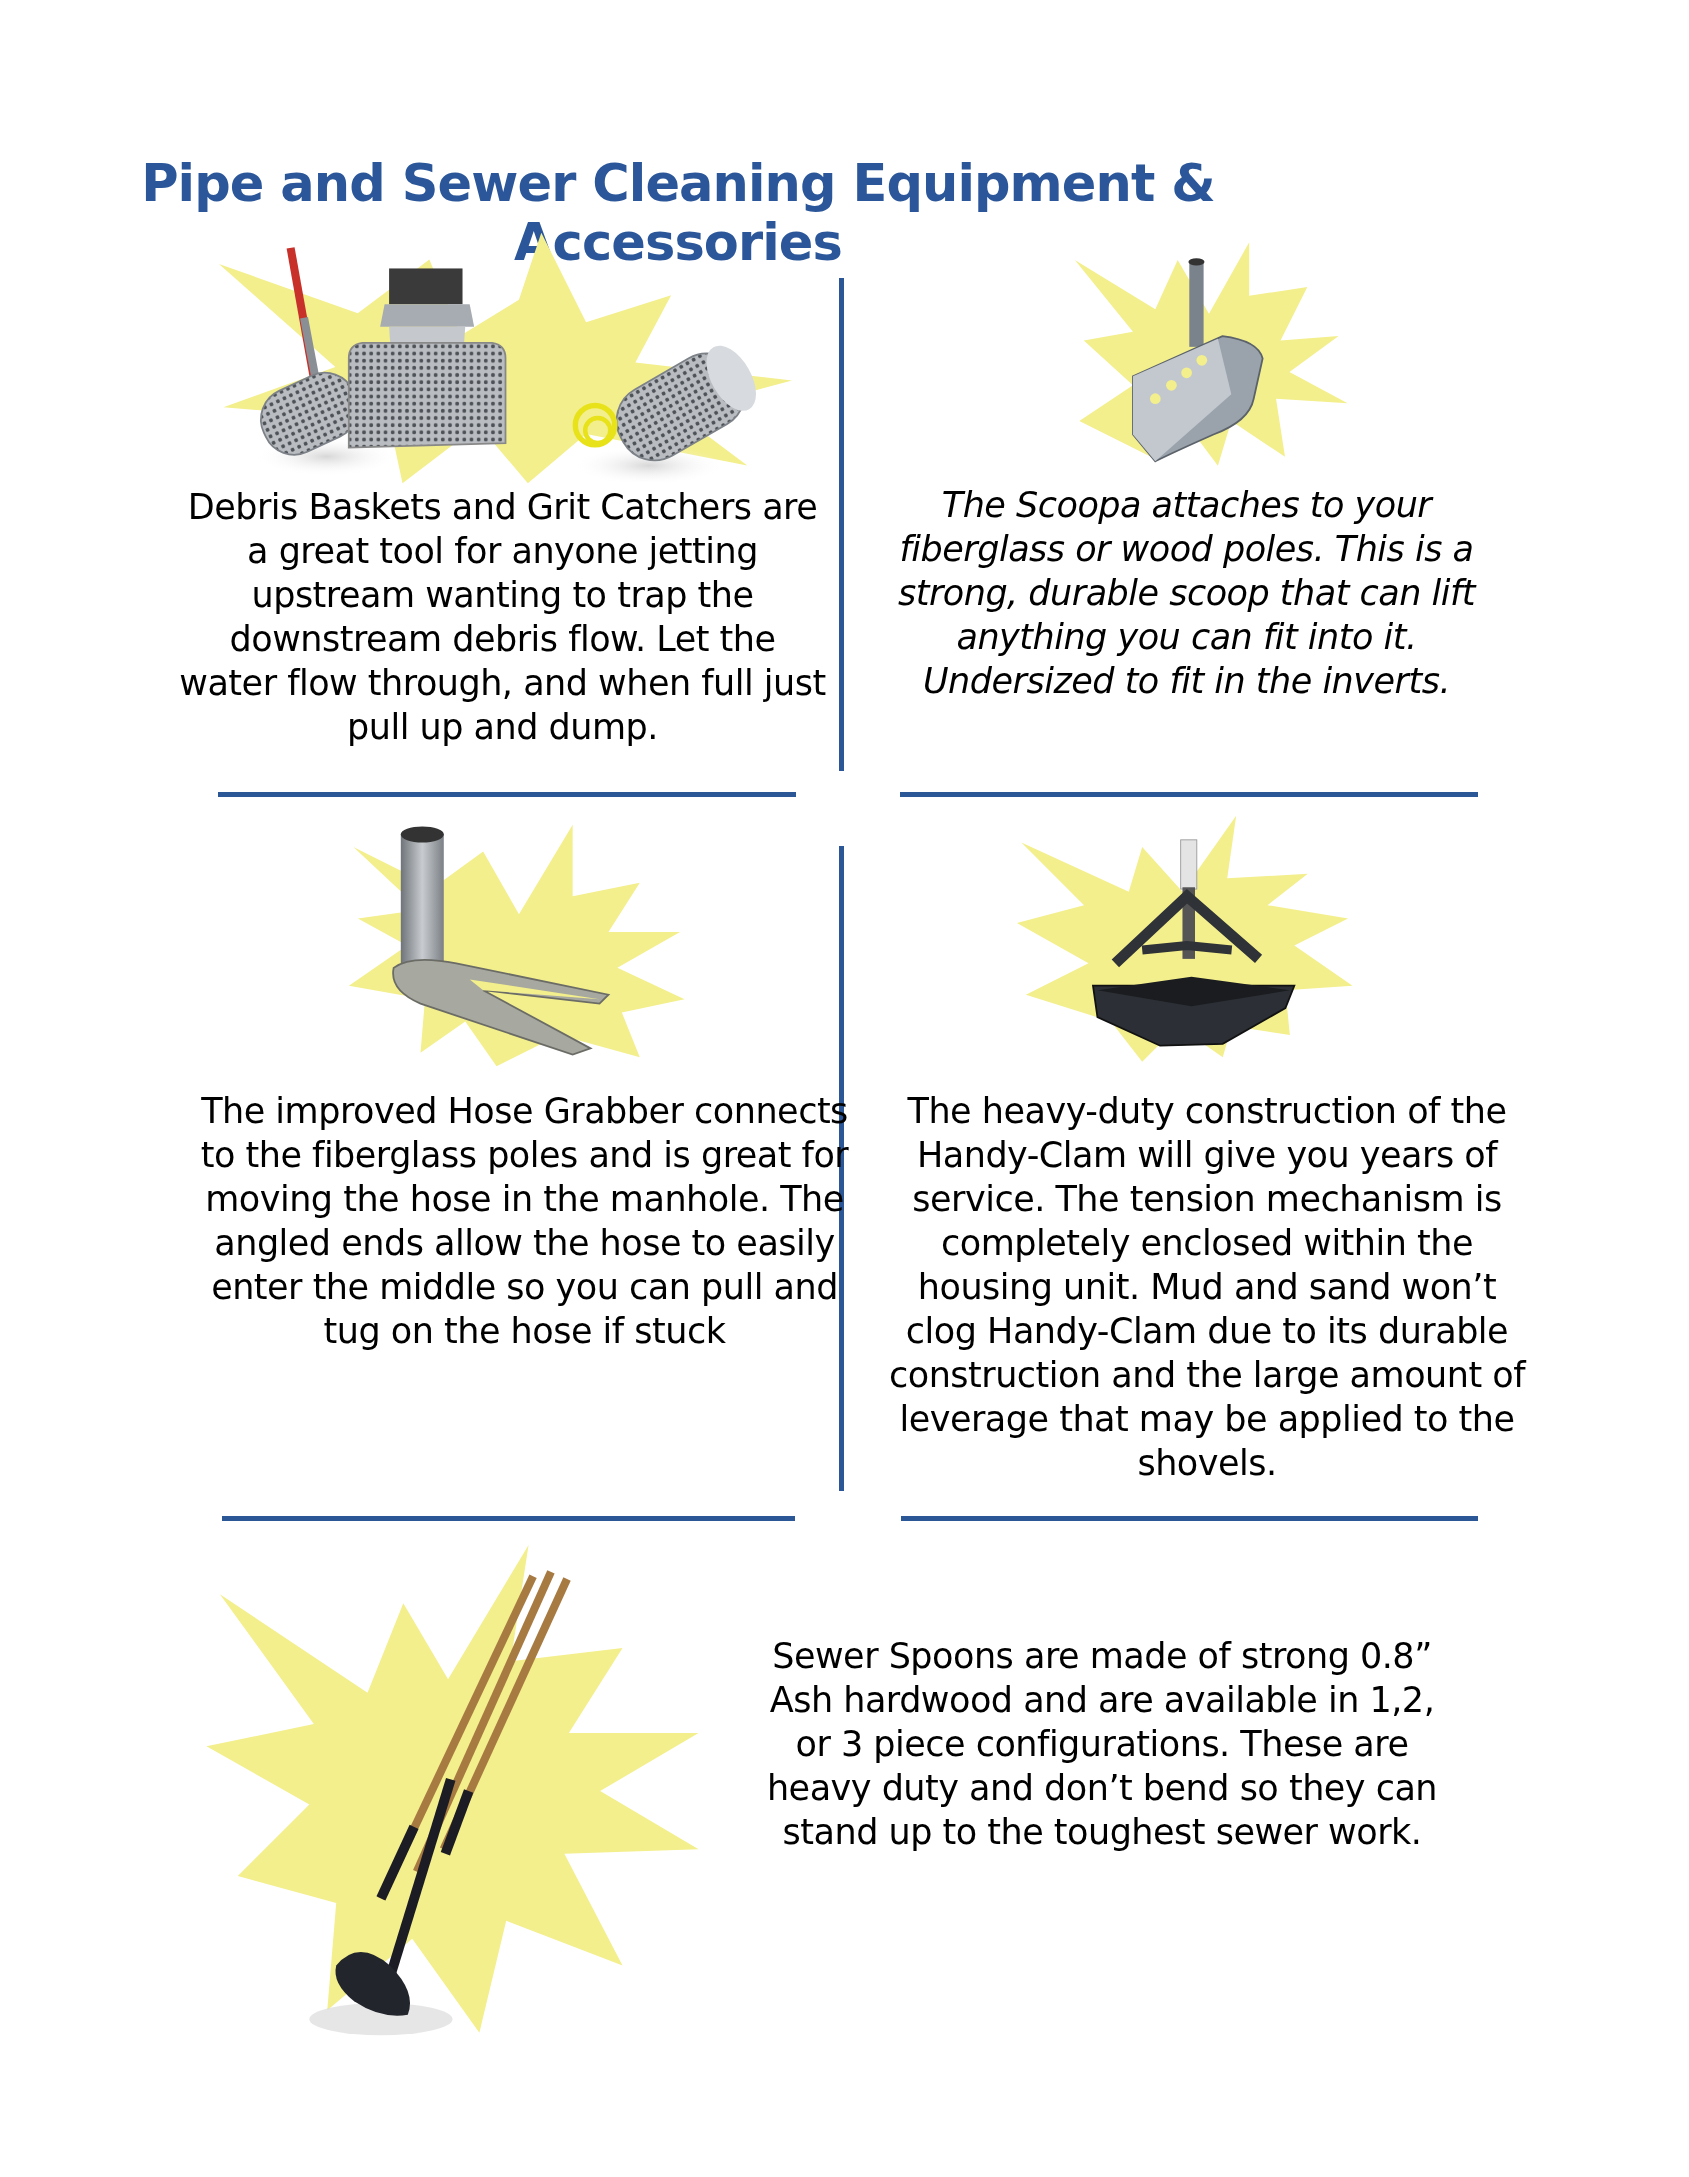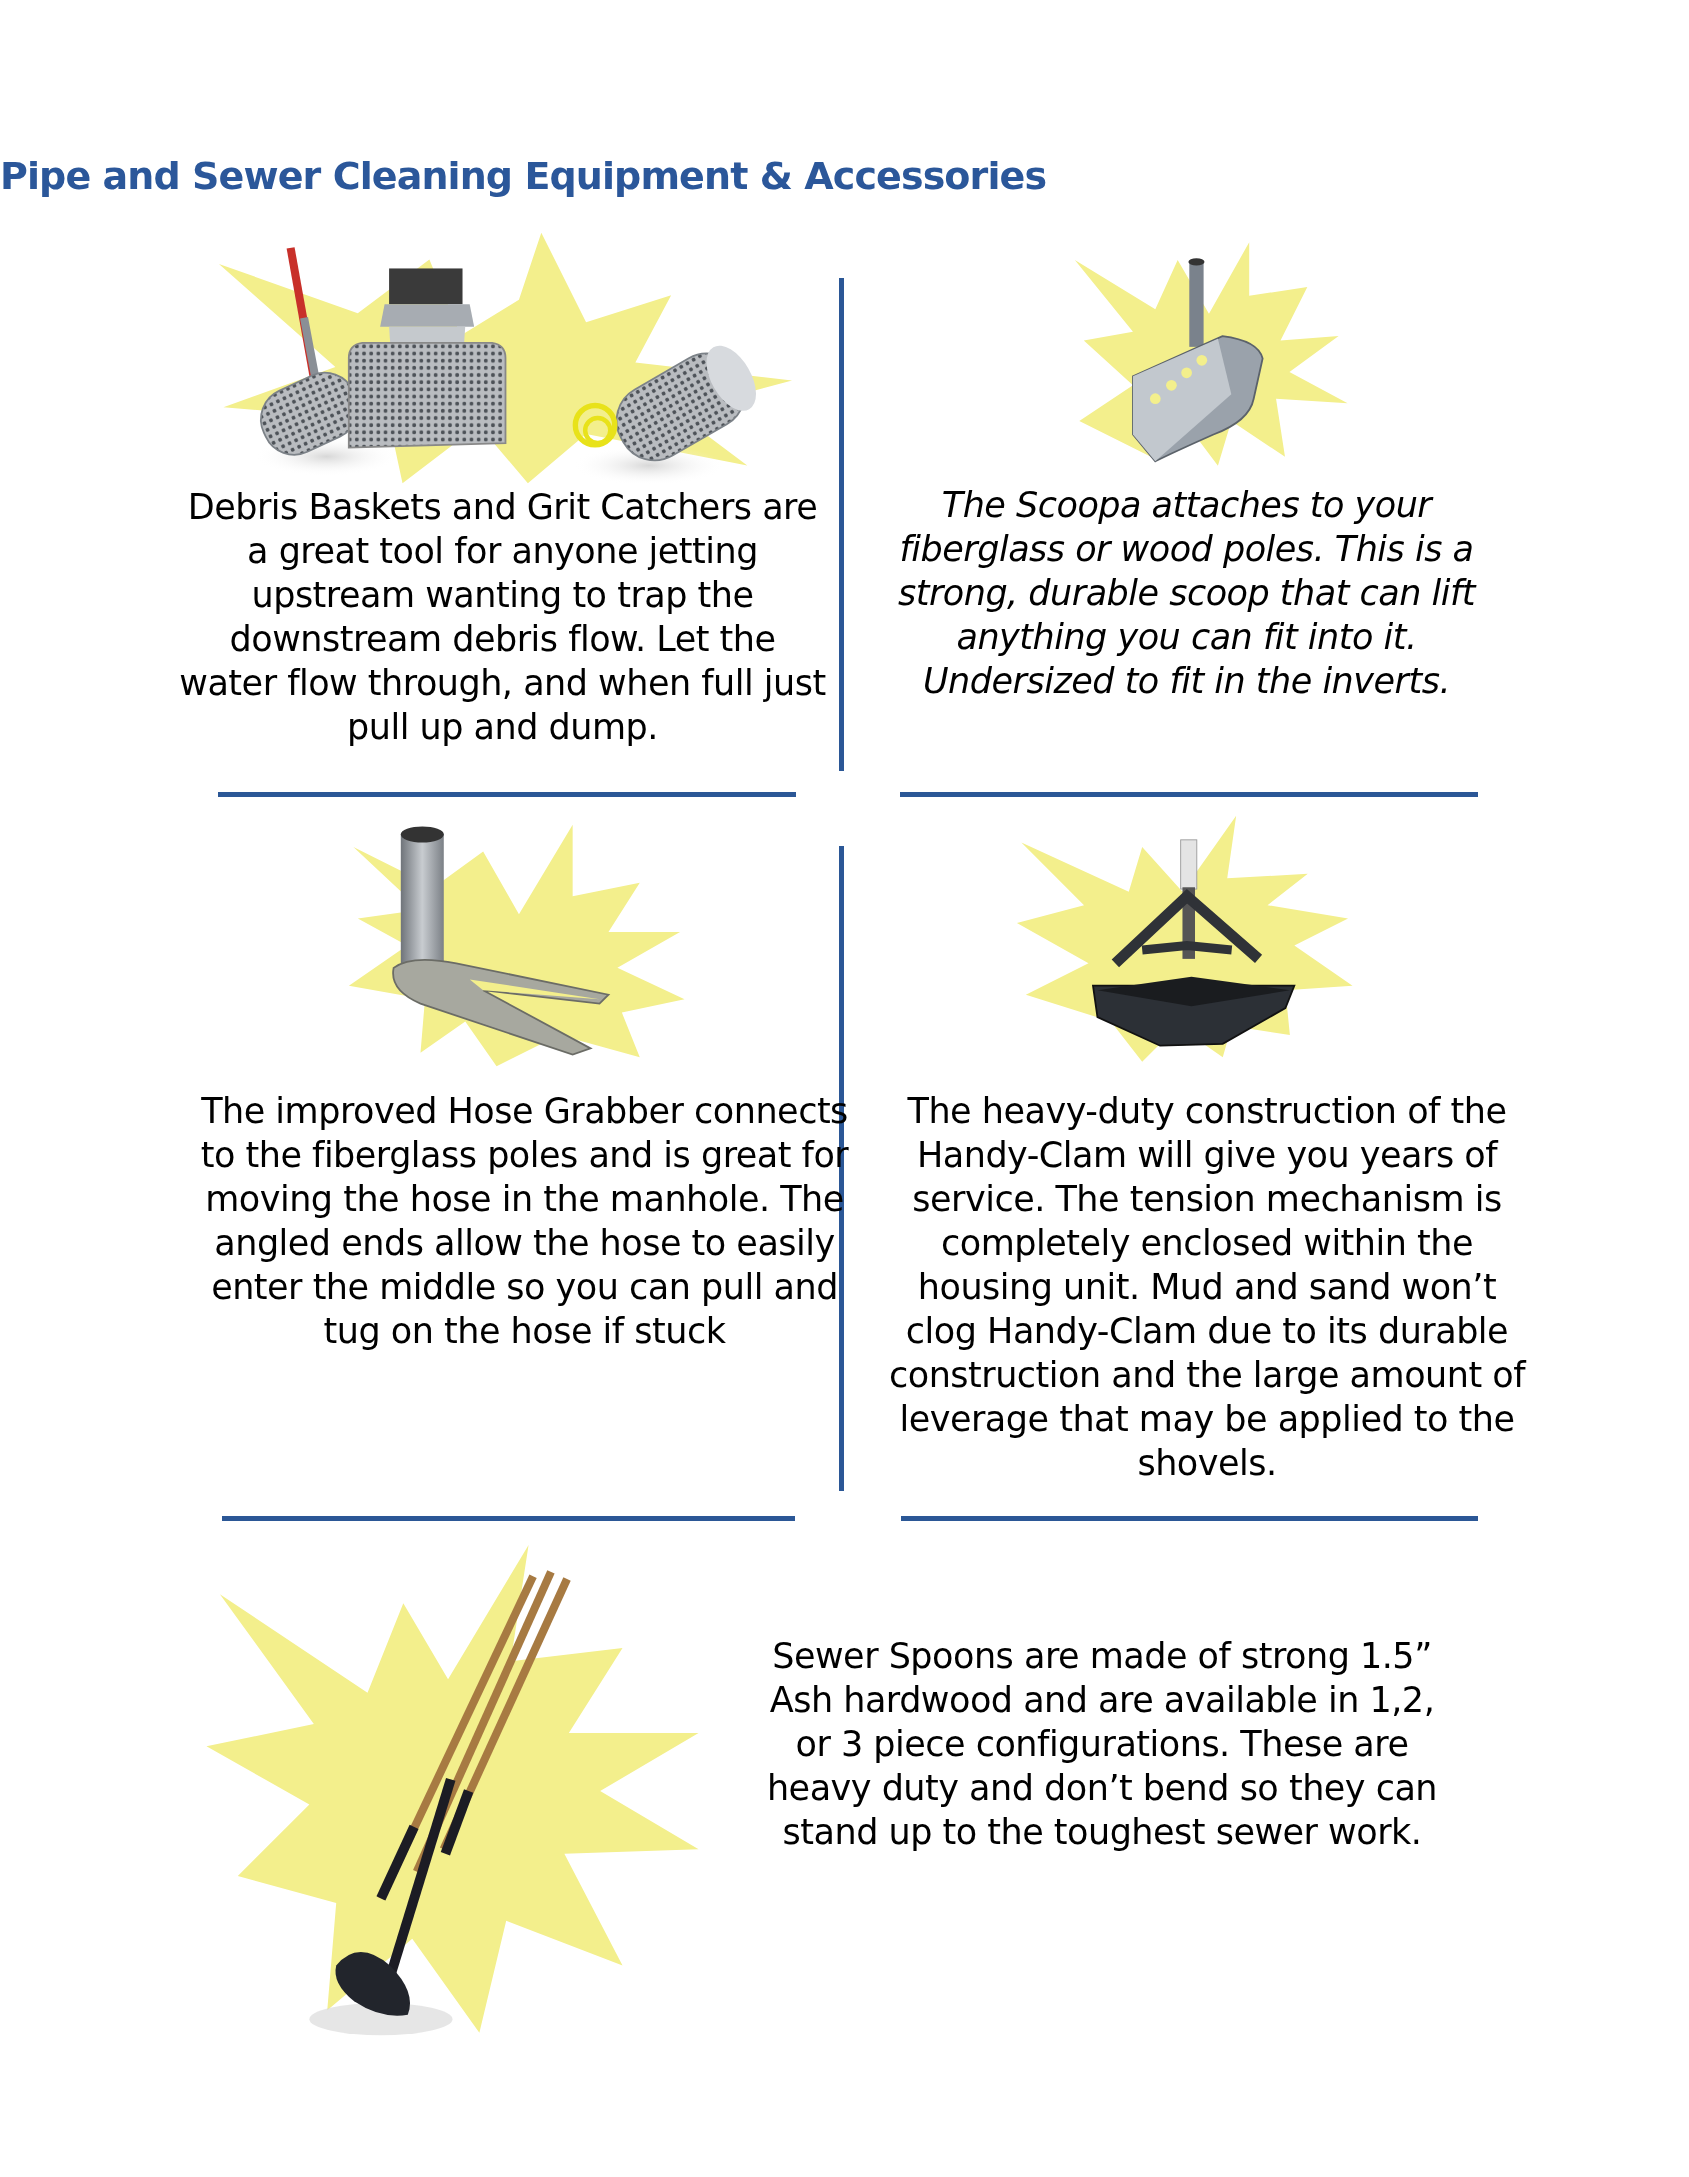--- a/index.html
+++ b/index.html
@@ -1,20 +1,20 @@
 <!DOCTYPE html>
 <html style="font-size:14.3px"><head>
   <meta charset="utf-8">
   <style>
     html, body { margin: 0; padding: 0; background: #ffffff; }
     body { width: 1690px; height: 2177px; position: relative; overflow: hidden;
            font-family: "DejaVu Sans", "Liberation Sans", sans-serif; color: #000; }
-    .title { position: absolute; left: 0; width: 1356px; top: 154px; text-align: left;
+    .title { position: absolute; left: 0; width: 1356px; top: 154px; text-align: center;
              font-family: "DejaVu Sans", "Liberation Sans", sans-serif; font-weight: bold;
-             font-size: 38px; letter-spacing: -0.9px; color: #2b579a; }
+             font-size: 51px; letter-spacing: -0.9px; color: #2b579a; }
     .vline { position: absolute; width: 4.5px; background: #2b5796; }
     .hline { position: absolute; height: 5.4px; background: #2b5796; }
     .desc { position: absolute; text-align: center; font-size: 35px; line-height: 44px;
             letter-spacing: -0.5px; font-family: "DejaVu Sans", "Liberation Sans", sans-serif; }
     .art { position: absolute; }
     .art svg { display: block; overflow: visible; }
   </style>
 </head>
 <body>
 
@@ -116,14 +116,14 @@
     <ellipse cx="200" cy="530" rx="80" ry="18" fill="#d6d6d6" opacity="0.6"></ellipse>
     <line x1="200" y1="395" x2="370" y2="35" stroke="#a77a42" stroke-width="9"></line>
     <line x1="240" y1="365" x2="390" y2="30" stroke="#a77a42" stroke-width="9"></line>
     <line x1="270" y1="340" x2="408" y2="38" stroke="#a77a42" stroke-width="9"></line>
     <line x1="200" y1="395" x2="237" y2="315" stroke="#1c1c24" stroke-width="11"></line>
     <line x1="208" y1="490" x2="278" y2="262" stroke="#1c1c24" stroke-width="11"></line>
     <line x1="272" y1="345" x2="298" y2="275" stroke="#1c1c24" stroke-width="11"></line>
     <path d="M150,470 Q175,440 210,470 Q240,500 230,525 Q200,530 170,510 Q145,490 150,470 Z" fill="#22252c"></path>
   </svg>
 </div>
-<div class="desc" style="left:766px; top:1634px; width:672px;">Sewer Spoons are made of strong 1.5” Ash hardwood and are available in 1,2, or 3 piece configurations. These are heavy duty and don’t bend so they can stand up to the toughest sewer work.</div>
+<div class="desc" style="left:766px; top:1634px; width:672px;">Sewer Spoons are made of strong 0.8” Ash hardwood and are available in 1,2, or 3 piece configurations. These are heavy duty and don’t bend so they can stand up to the toughest sewer work.</div>
 
 
 </body></html>

